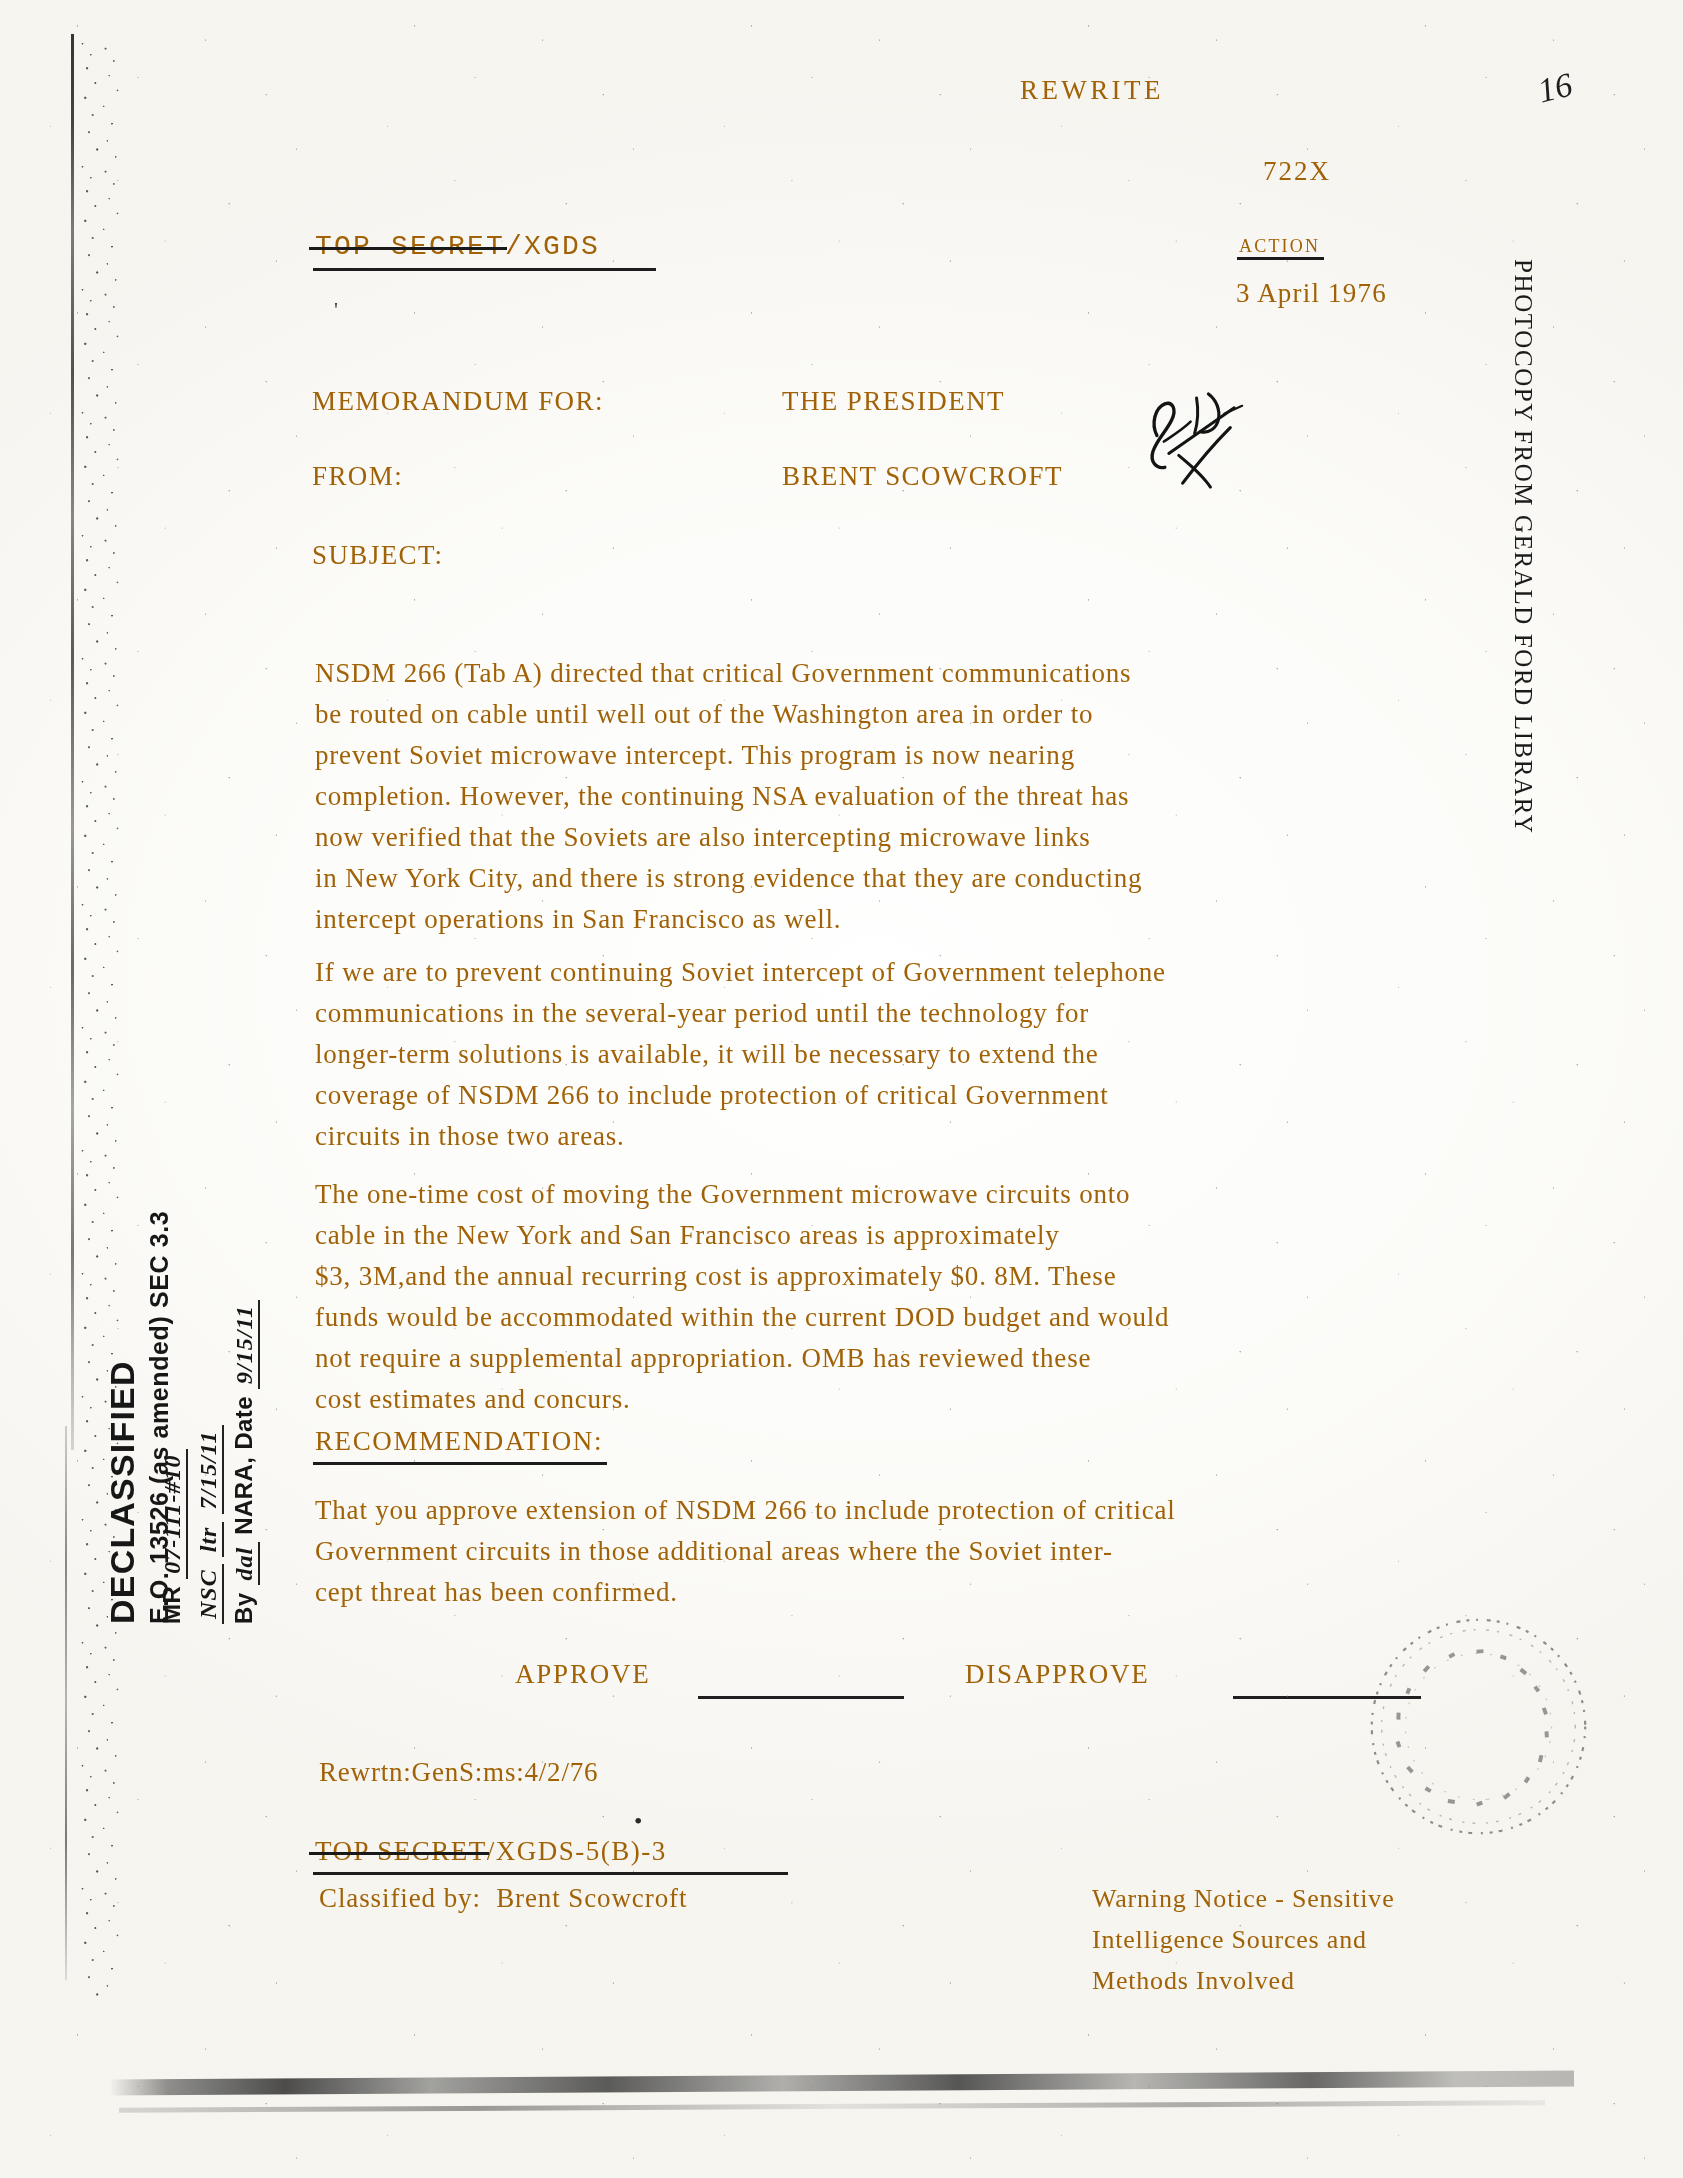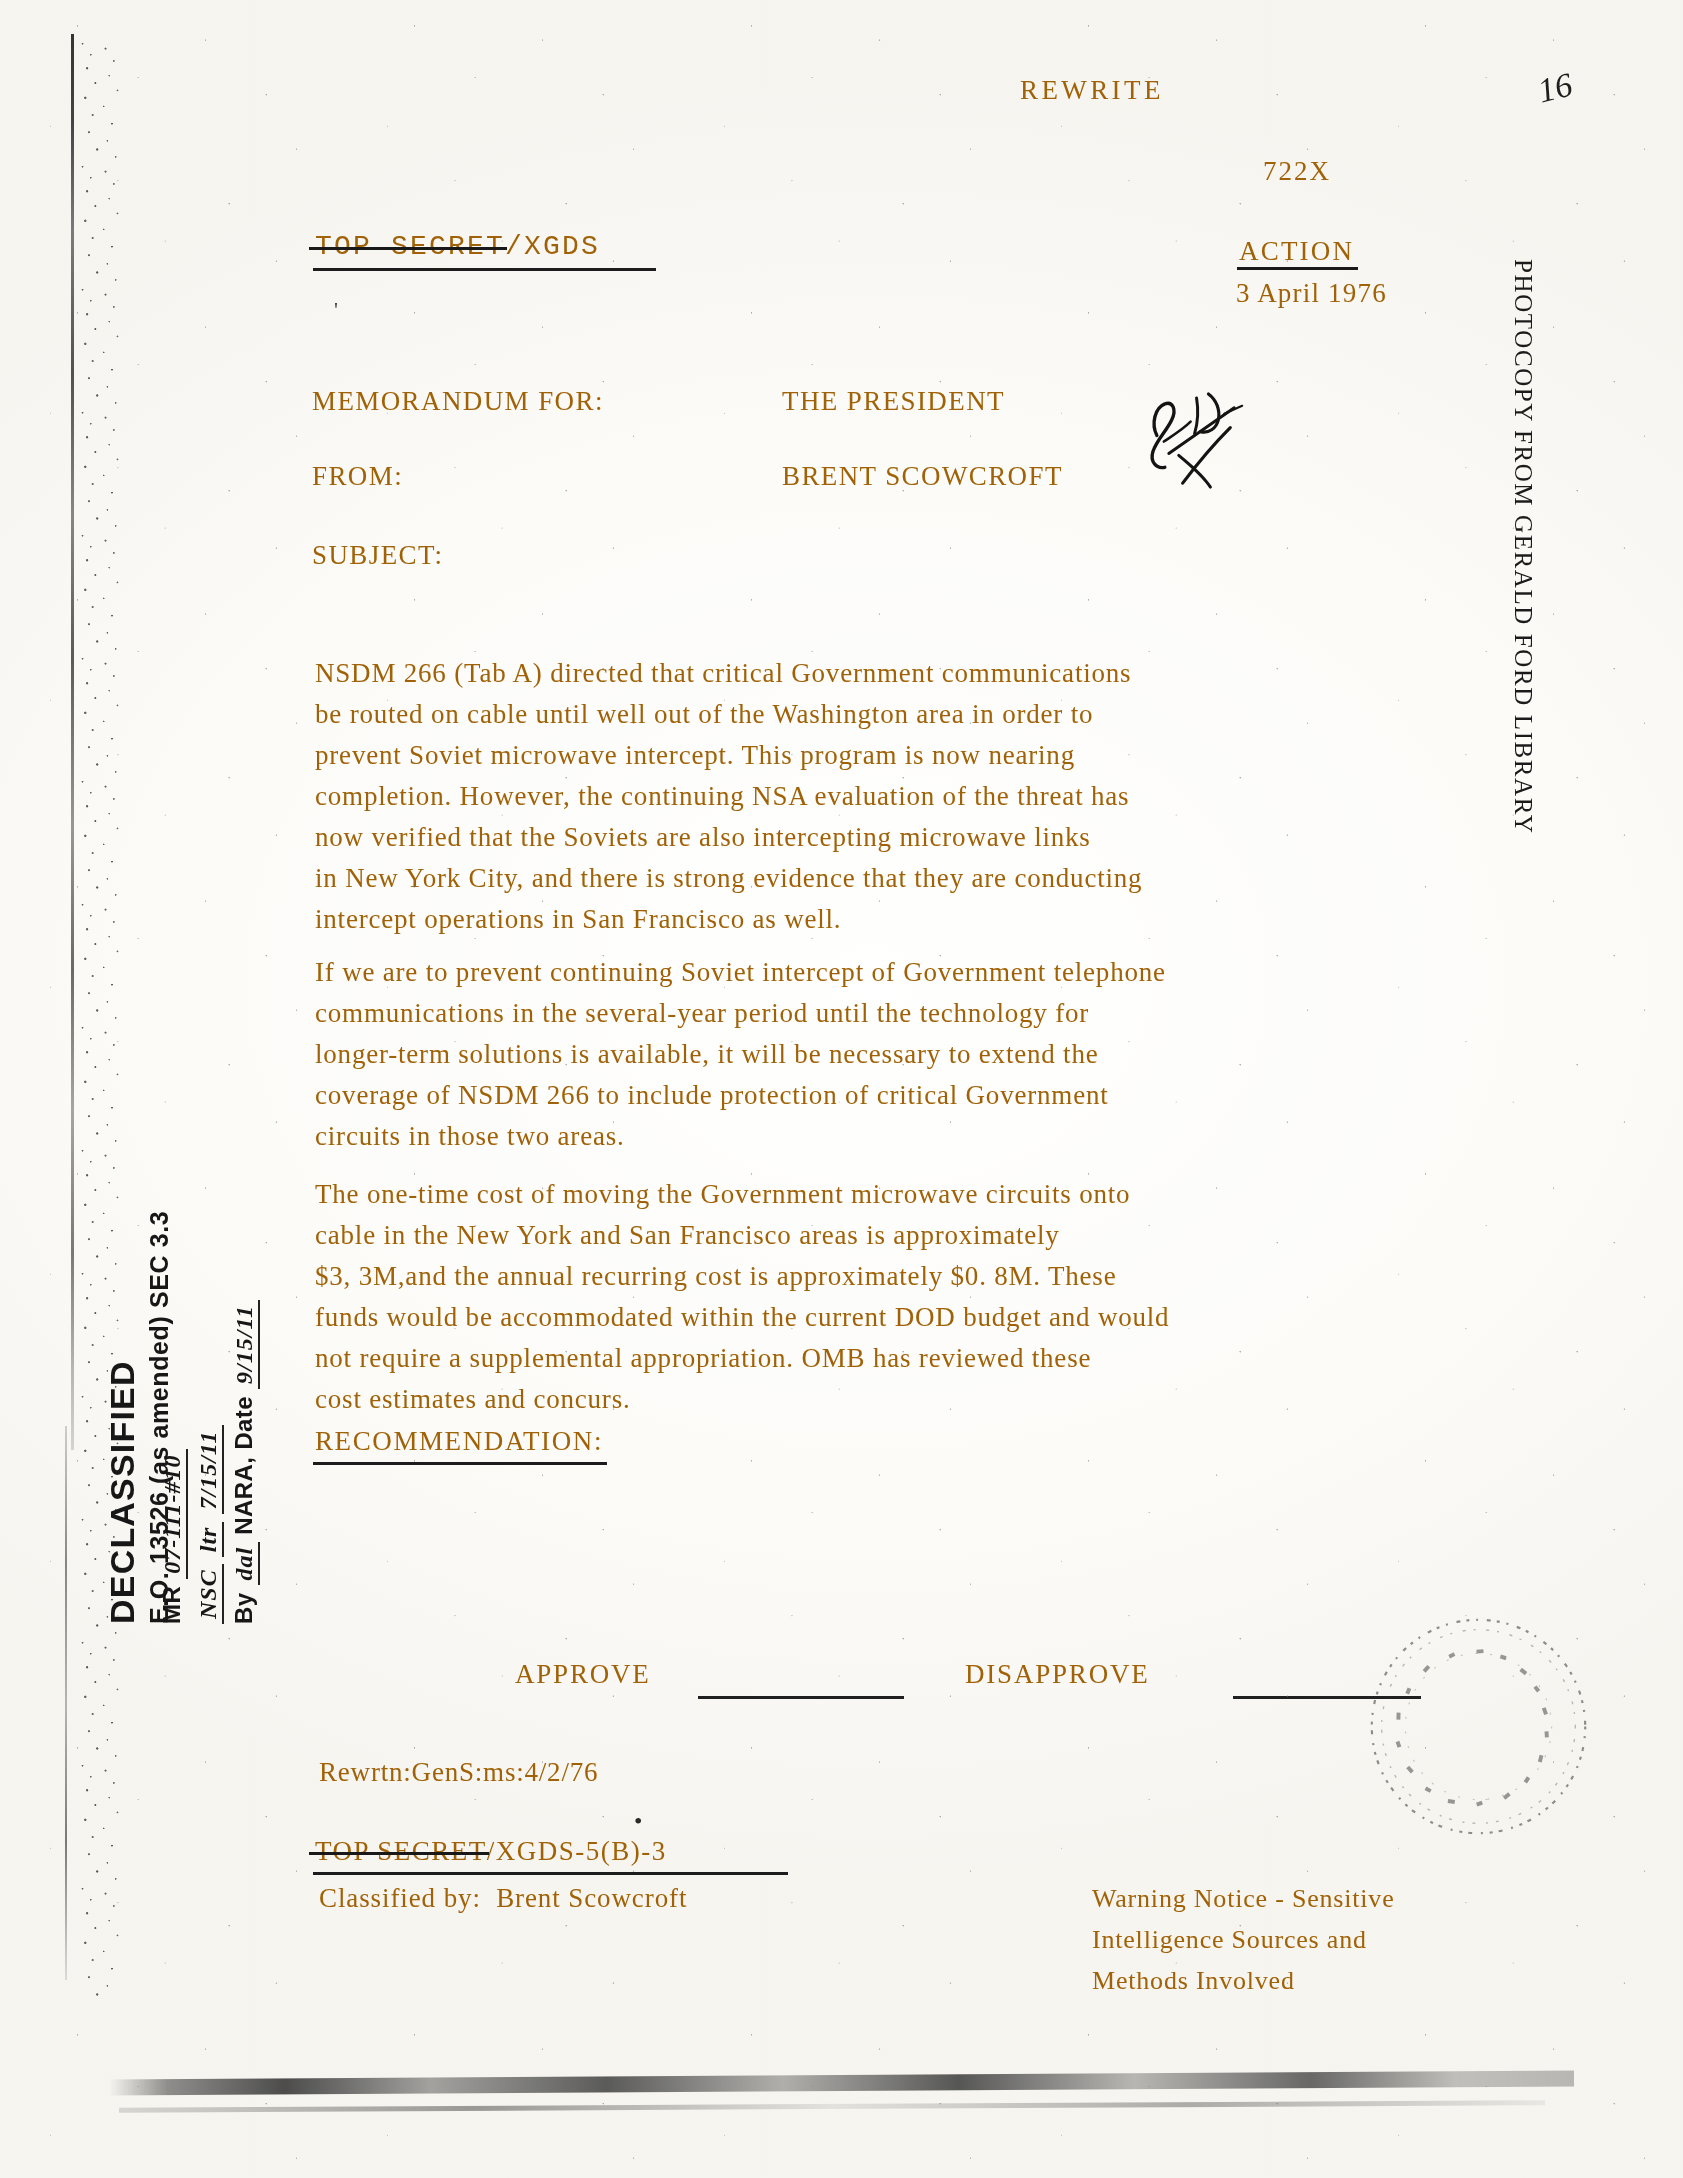--- a/index.html
+++ b/index.html
@@ -135,21 +135,21 @@
     letter-spacing: 3.4px;
   }
   .docnum {
     left: 1239px; top: 156px;
     font-size: 27px;
     letter-spacing: 2px;
     margin-left: 24px;
   }
   .action-word {
     left: 1239px; top: 236px;
-    font-size: 27px;
+    font-size: 18px;
     letter-spacing: 2.2px;
   }
   .action-word::after {
     content: "";
     position: absolute;
     left: -2px; right: -4px;
     bottom: -3px;
     height: 3px;
     background: #1a1a1a;
   }
@@ -448,20 +448,23 @@
 coverage of NSDM 266 to include protection of critical Government
 circuits in those two areas.</div>
   <div class="doc-text para p3">The one-time cost of moving the Government microwave circuits onto
 cable in the New York and San Francisco areas is approximately
 $3, 3M,and the annual recurring cost is approximately $0. 8M.   These
 funds would be accommodated within the current DOD budget and would
 not require a supplemental appropriation.   OMB has reviewed these
 cost estimates and concurs.</div>
 
   <div class="doc-text rec-head">RECOMMENDATION:</div>
+  <div class="doc-text para p4">That you approve extension of NSDM 266 to include protection of critical
+Government circuits in those additional areas where the Soviet inter-
+cept threat has been confirmed.</div>
 
   <div class="doc-text approve-word">APPROVE</div>
   <div class="approve-line"></div>
   <div class="doc-text disapprove-word">DISAPPROVE</div>
   <div class="disapprove-line"></div>
 
   <div class="doc-text rewrtn">Rewrtn:GenS:ms:4/2/76</div>
   <div class="doc-text mid-dot">•</div>
 
   <div class="doc-text class-bottom"><span class="strike-part">TOP SECRET</span><span>/XGDS-5(B)-3</span></div>

